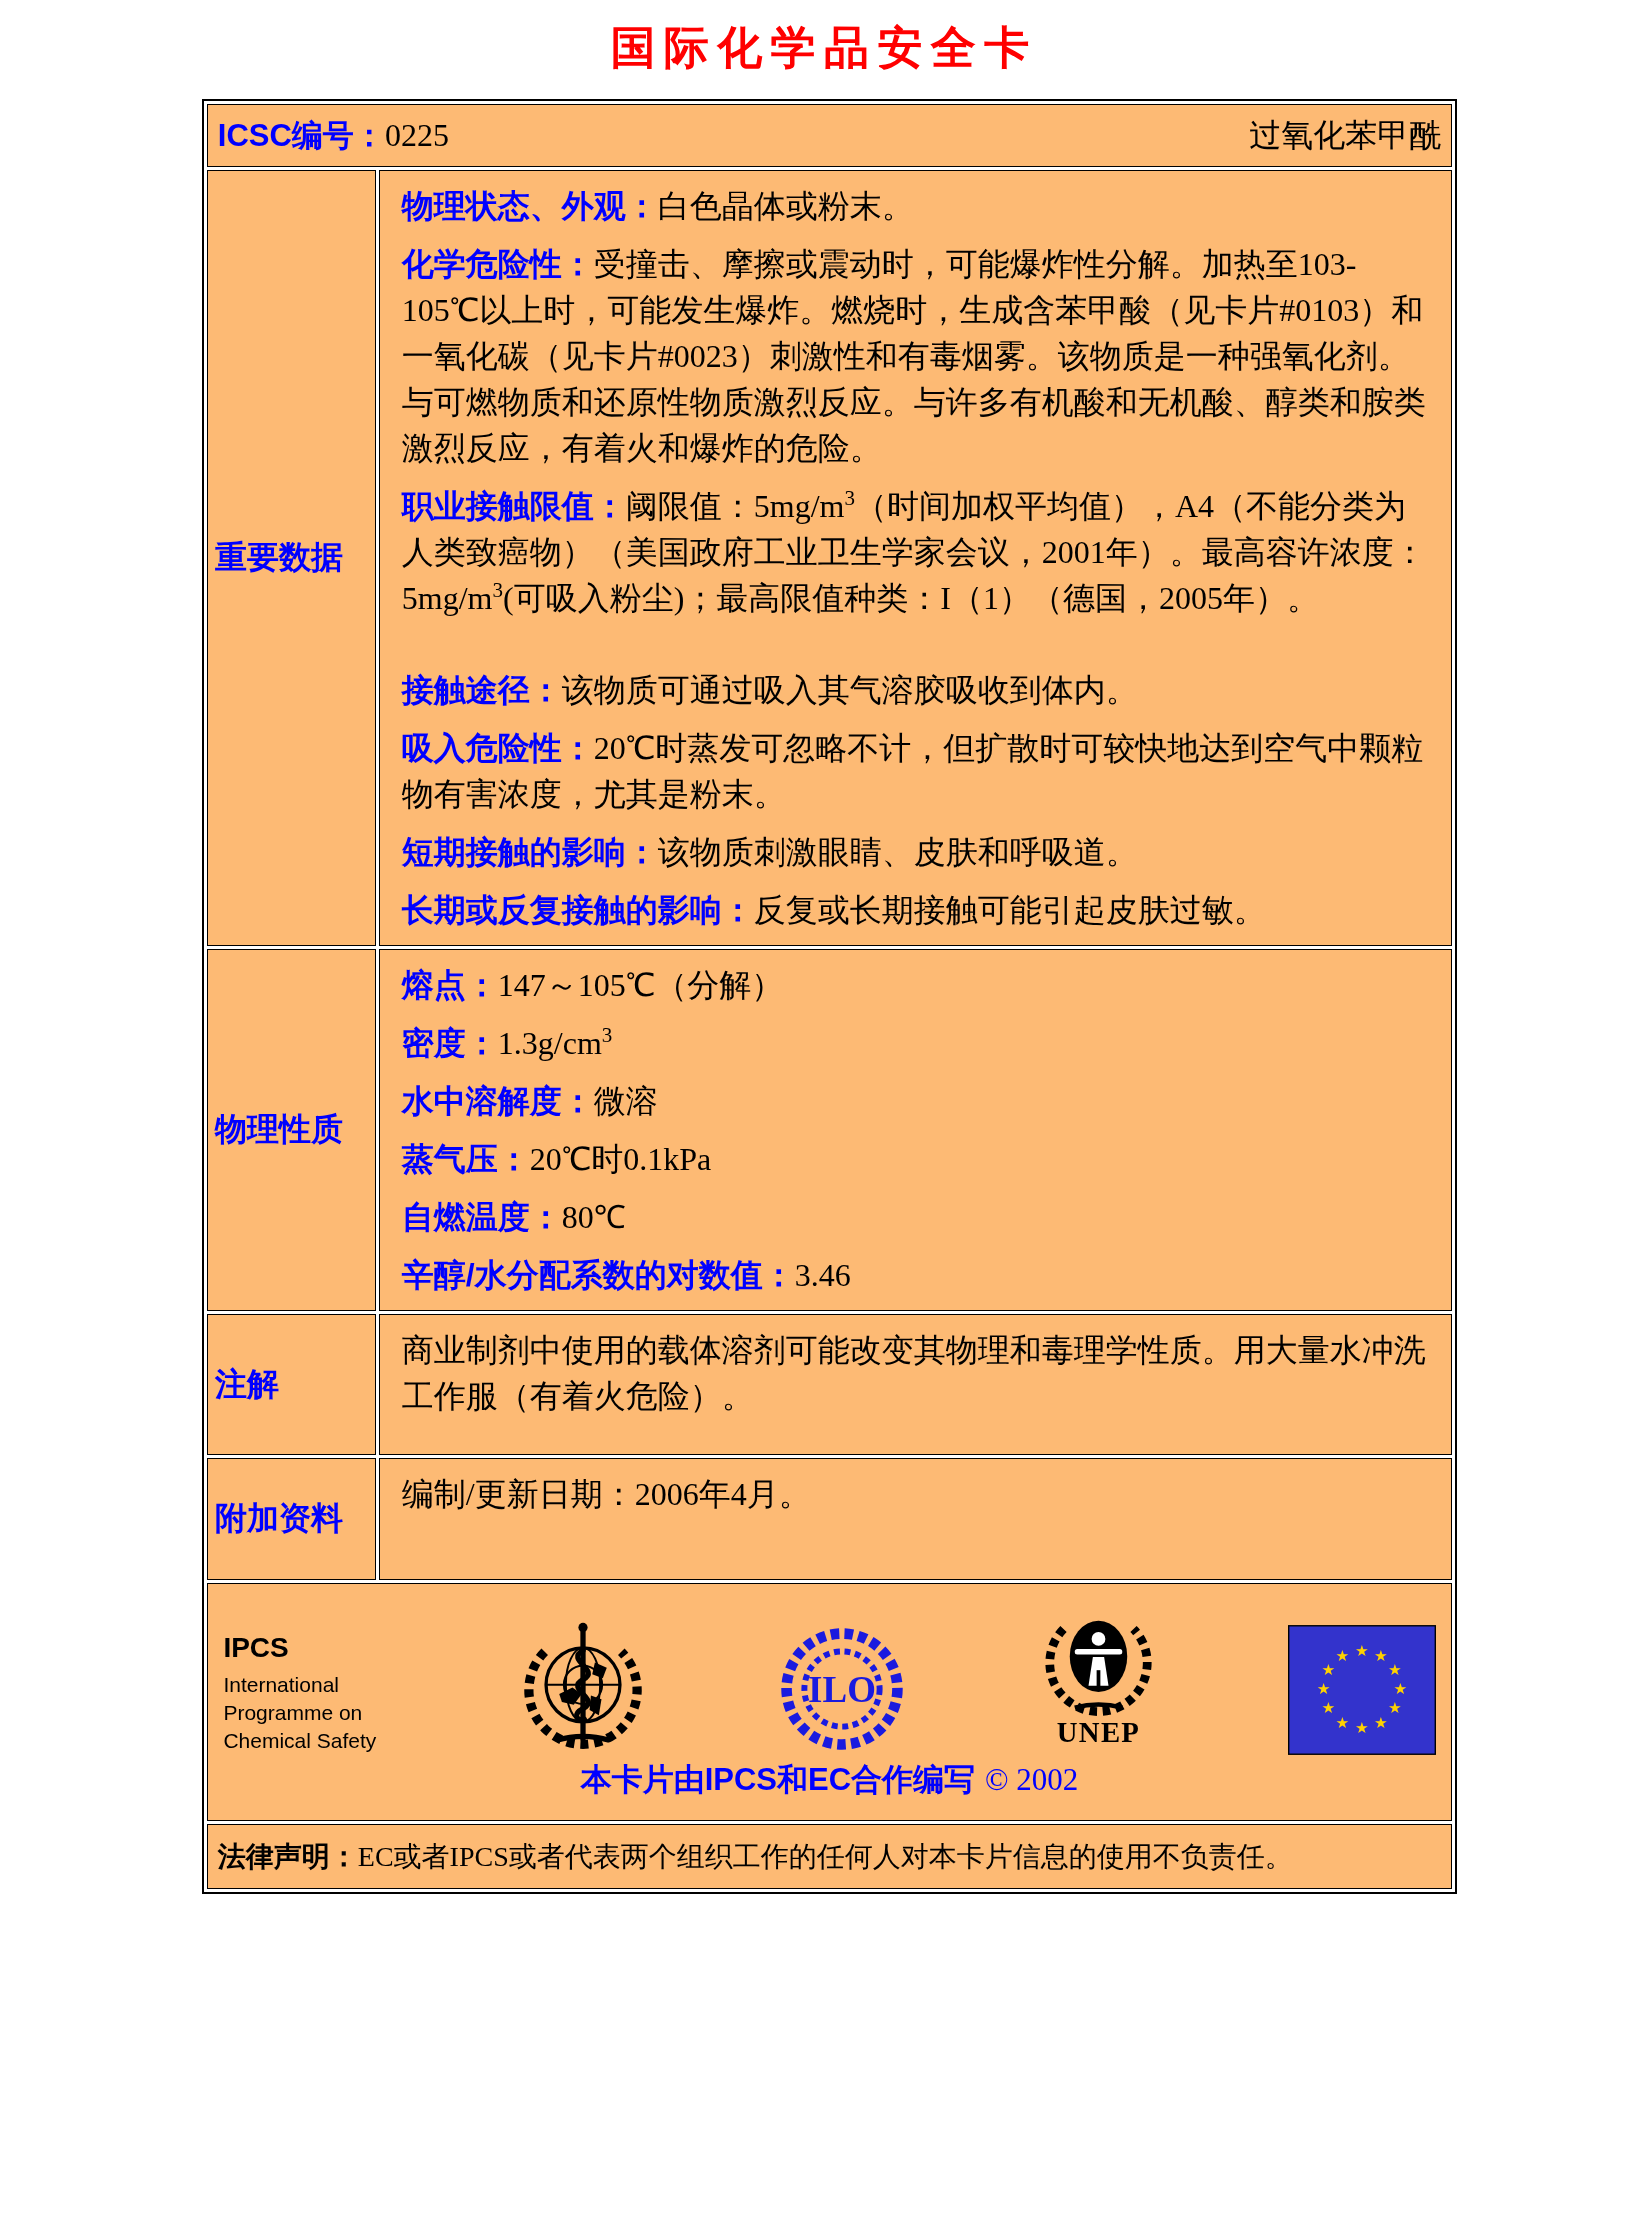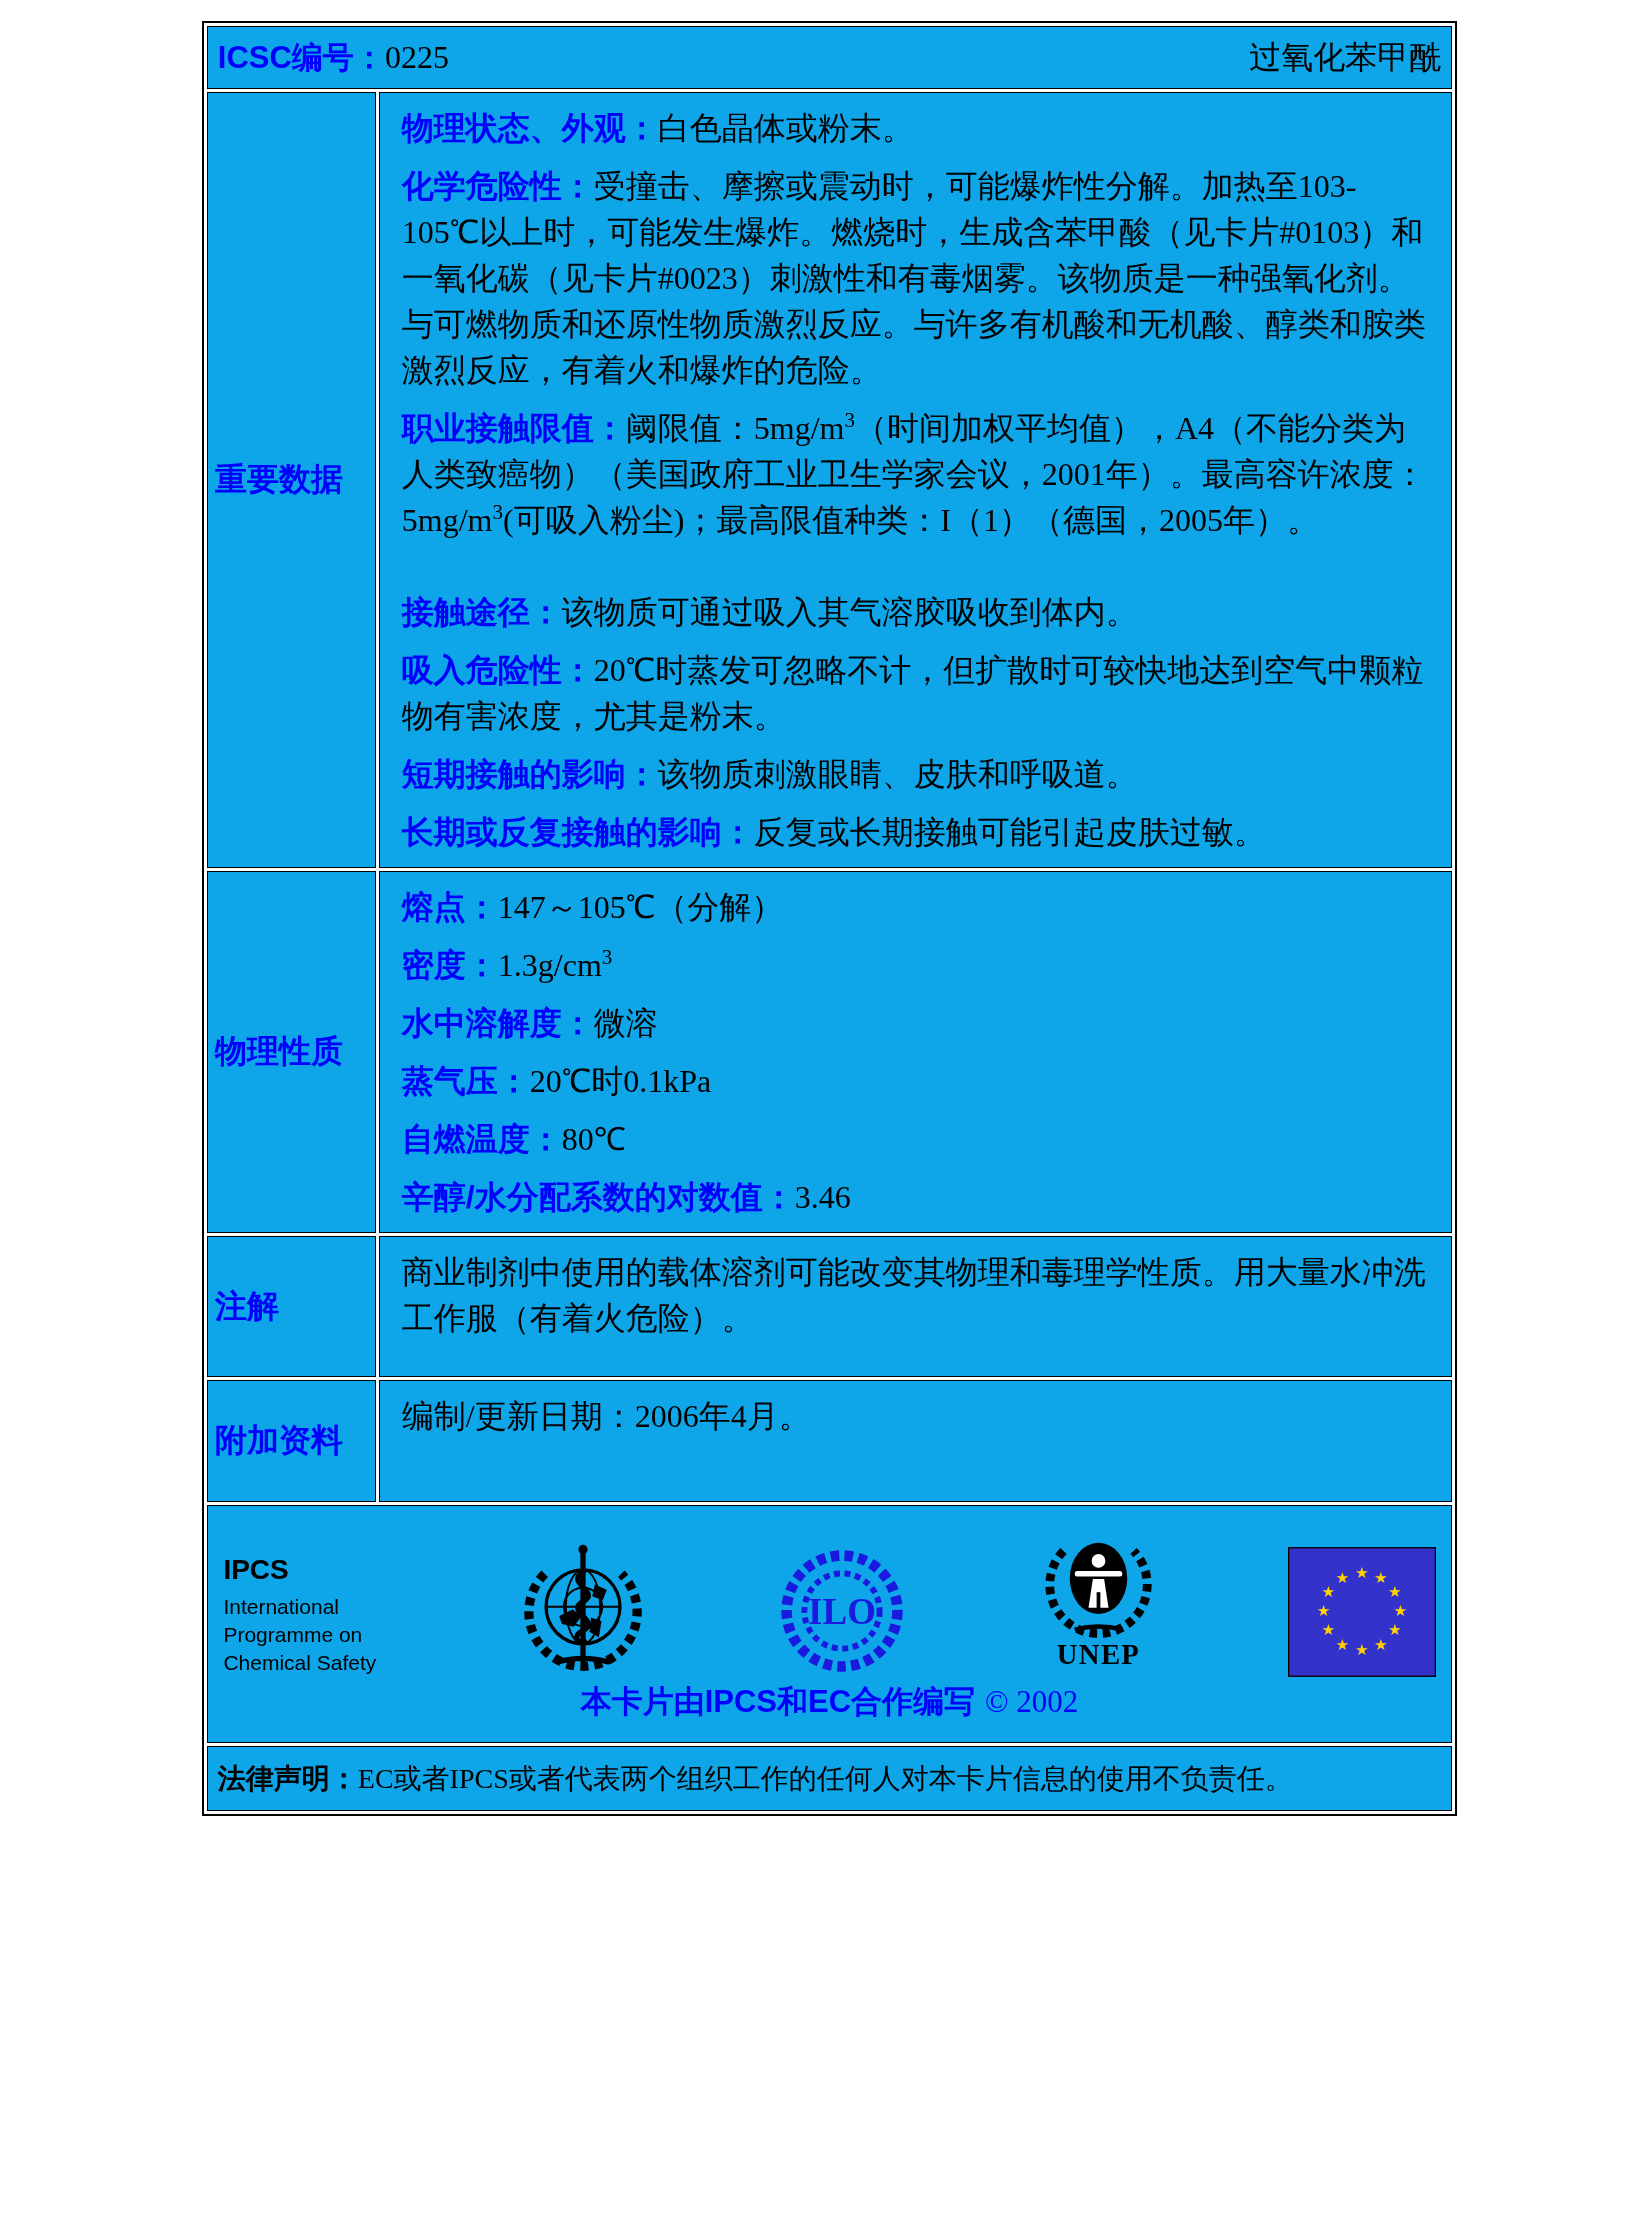--- a/index.html
+++ b/index.html
@@ -2,21 +2,21 @@
 <html style="--title_red: #FF0000; --label_blue: #0000FF; --text_black: #000000; --ilo_blue: #1A1ADF; --eu_flag_blue: #3333CC; --eu_star_yellow: #FFD200;font-size:11px"><head>
 <meta charset="utf-8">
 <style>
   html,body{margin:0;padding:0;background:#ffffff;}
   .page{position:relative;width:1648px;height:2227px;background:#ffffff;
         font-family:"Liberation Serif",serif;color:var(--text_black,#000);overflow:hidden;}
   .title{padding-top:18px;text-align:center;font-size:45px;font-weight:bold;
          letter-spacing:8.4px;color:var(--title_red,#f00);font-family:"Liberation Serif",serif;}
   table.card{margin-left:202px;margin-top:21px;width:1255px;table-layout:fixed;
              border-collapse:separate;border-spacing:3.5px;border:2.8px solid #000;background:#fff;}
-  td{border:1.4px solid #000;background:#0ea5e9;padding:0 9.8px;overflow:hidden;}
+  td{border:1.4px solid #000;background:#fdba74;padding:0 9.8px;overflow:hidden;}
   col.c1{width:169px;}
   td.lbl{text-align:left;vertical-align:middle;color:var(--label_blue,#00f);
          font-family:Liberation Mono, monospace;font-weight:bold;font-size:32px;padding:0 7px;}
   td.content{vertical-align:top;font-size:32px;line-height:46px;}
   .h-hdr{height:61px;} .h-imp{height:737px;} .h-phys{height:287px;} .h-env{height:117px;}
   .h-note{height:139px;} .h-add{height:120px;} .h-foot{height:222px;} .h-legal{height:63px;margin-top:24px;}
   .hdr{display:flex;justify-content:space-between;align-items:center;height:61px;font-size:32px;}
   .hdr .k{font-size:31px;}
   .k{color:var(--label_blue,#00f);font-family:"Liberation Sans",sans-serif;font-weight:bold;}
   .kb{color:#000;font-family:"Liberation Sans",sans-serif;font-weight:bold;}
@@ -38,20 +38,21 @@
   .eu-star{fill:var(--eu_star_yellow,#fc0);font-size:22px;}
   .credit{text-align:center;margin-top:4.2px;font-size:31px;}
   .credit .cn{color:var(--label_blue,#00f);font-family:"Liberation Sans",sans-serif;font-weight:bold;}
   .credit .copy{color:var(--label_blue,#00f);font-family:"Liberation Serif",serif;margin-left:10px;}
 </style>
 </head>
 <body>
 
 <div class="page">
 
+  <div class="title">国际化学品安全卡</div>
 
   <table class="card">
     <colgroup>
         <col class="c1">
         <col>
       </colgroup>
 
     <tbody>
         <tr>
       <td colspan="2" class="h-hdr">

